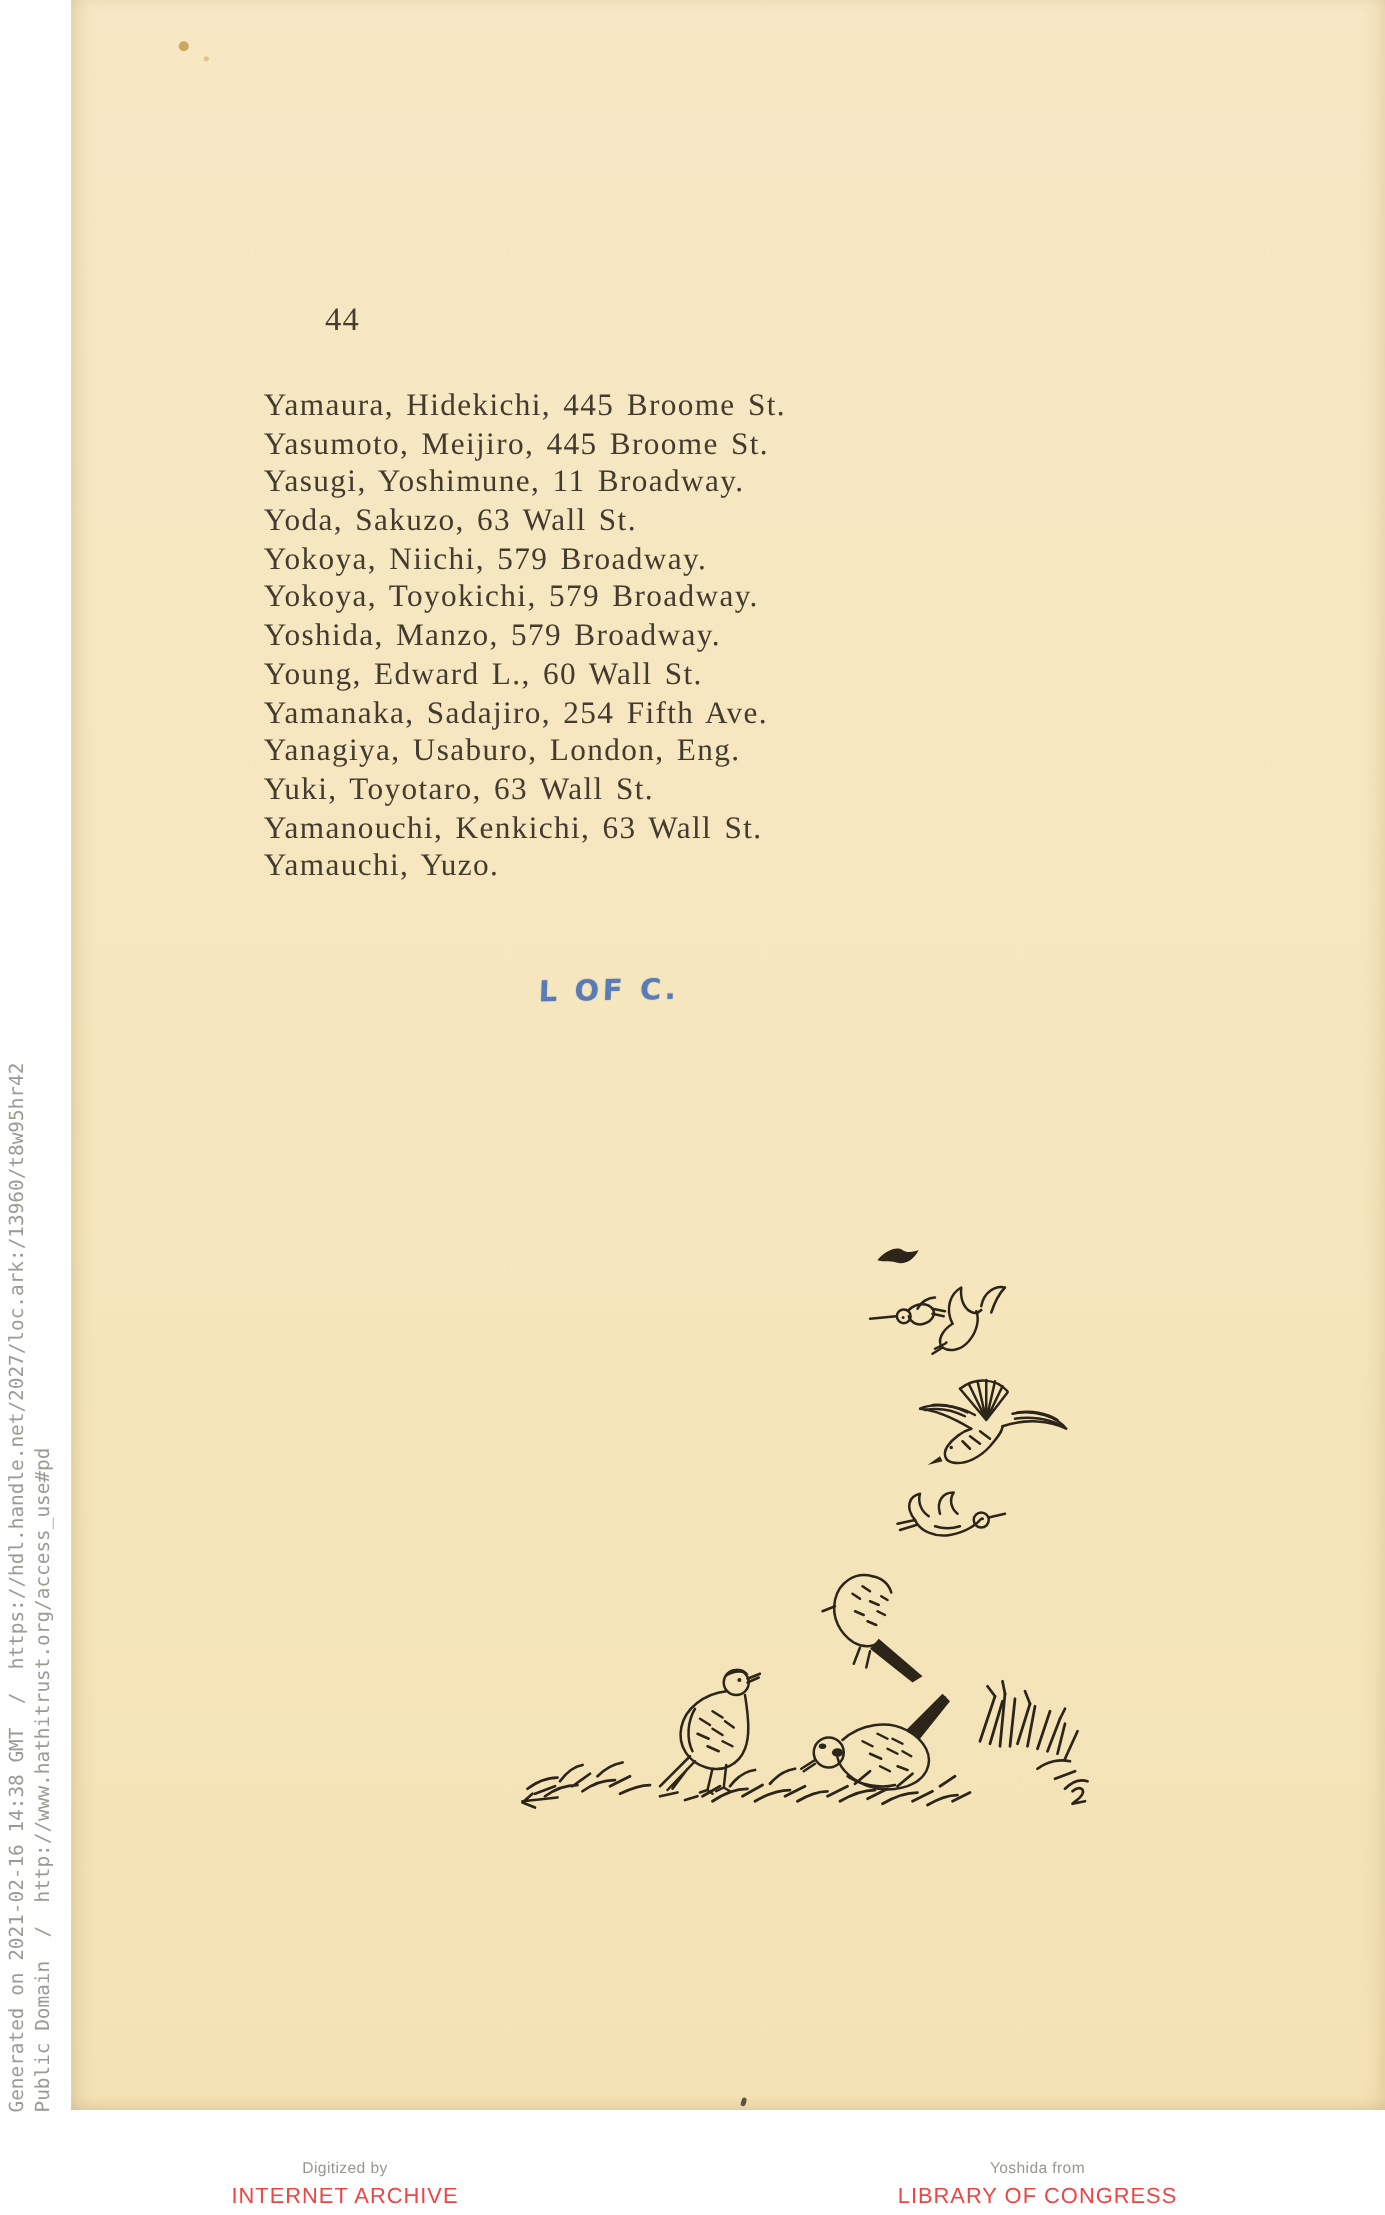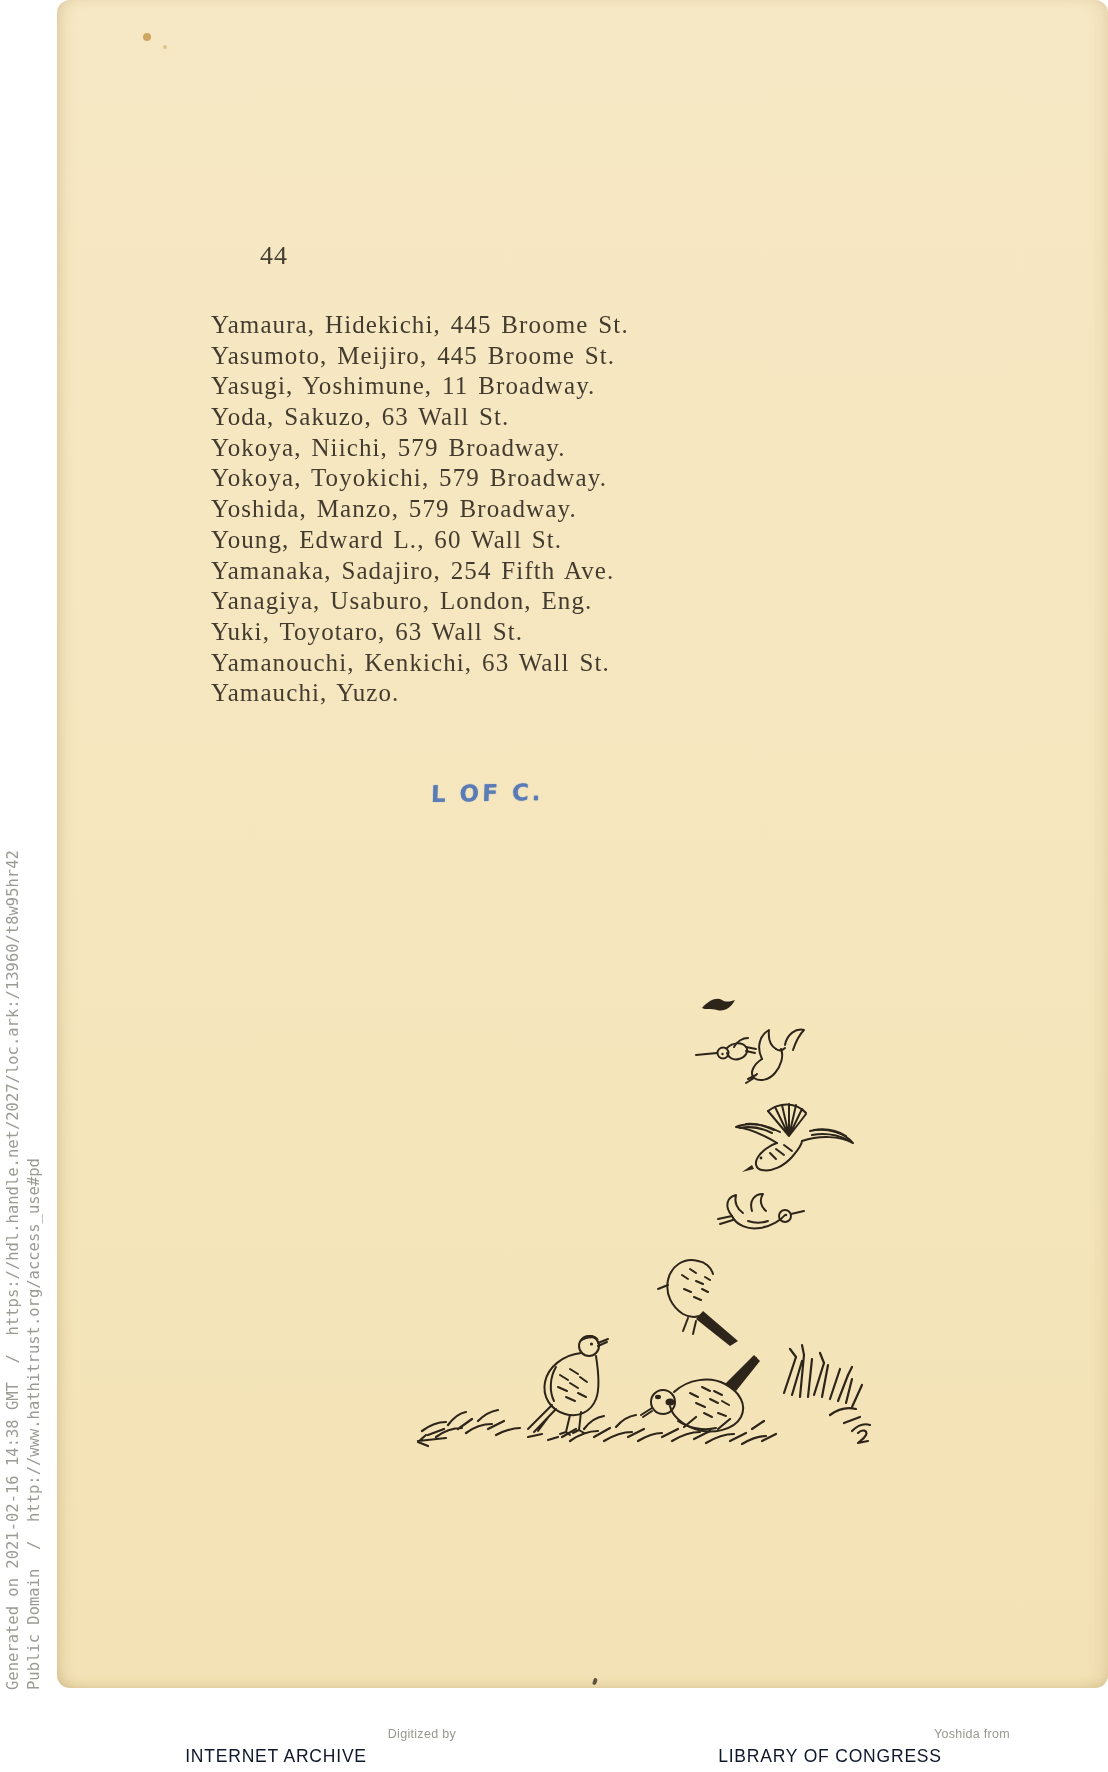--- a/index.html
+++ b/index.html
@@ -12,21 +12,20 @@
   }
 
   
   .scan {
     position: absolute; left: 57px; top: 0;
     width: 1051px; height: 1688px;
     background: linear-gradient(180deg, #f6e8c4 0%, #f5e6bd 55%, #f3e2b5 100%);
     box-shadow: inset 10px 0 18px -10px rgba(130,95,40,.28),
                 inset -12px 0 20px -12px rgba(130,95,40,.20),
                 inset 0 -8px 14px -8px rgba(130,95,40,.15);
-    border-radius: 13px;
   }
 
   .page-num {
     position: absolute; left: 203px; top: 241px;
     font-size: 26px; color: #463d31; letter-spacing: 1px;
   }
 
   .entries {
     position: absolute; left: 154px; top: 310px;
     width: 560px;
@@ -73,22 +72,22 @@
   .wm2 { left: 42px; bottom: 82px; }
 
   
   .footer-col {
     position: absolute; text-align: center;
     font-family: "Liberation Sans", "DejaVu Sans", sans-serif;
     color: #8f8f8c;
   }
   .footer-left  { left: 96px;  top: 1727px; width: 360px; }
   .footer-right { left: 650px; top: 1727px; width: 360px; }
-  .f-small { font-size: 12.5px; color: #98978f; letter-spacing: .3px; text-align: right; }
-  .f-large { font-size: 17.5px; margin-top: 5px; letter-spacing: .8px; color: #0f172a; }
+  .f-small { font-size: 12.5px; color: #98978f; letter-spacing: .3px; }
+  .f-large { font-size: 17.5px; margin-top: 5px; letter-spacing: .8px; color: #ef4444; }
 </style>
 </head>
 <body>
 
 <div class="scan">
 
   <div class="page-num">44</div>
 
   <div class="entries" id="entries"><div class="entry">Yamaura, Hidekichi, 445 Broome St.</div><div class="entry">Yasumoto, Meijiro, 445 Broome St.</div><div class="entry">Yasugi, Yoshimune, 11 Broadway.</div><div class="entry">Yoda, Sakuzo, 63 Wall St.</div><div class="entry">Yokoya, Niichi, 579 Broadway.</div><div class="entry">Yokoya, Toyokichi, 579 Broadway.</div><div class="entry">Yoshida, Manzo, 579 Broadway.</div><div class="entry">Young, Edward L., 60 Wall St.</div><div class="entry">Yamanaka, Sadajiro, 254 Fifth Ave.</div><div class="entry">Yanagiya, Usaburo, London, Eng.</div><div class="entry">Yuki, Toyotaro, 63 Wall St.</div><div class="entry">Yamanouchi, Kenkichi, 63 Wall St.</div><div class="entry">Yamauchi, Yuzo.</div></div>
 

